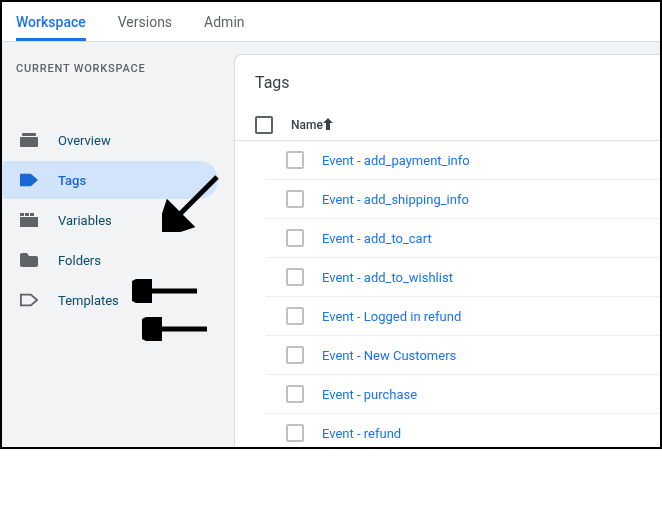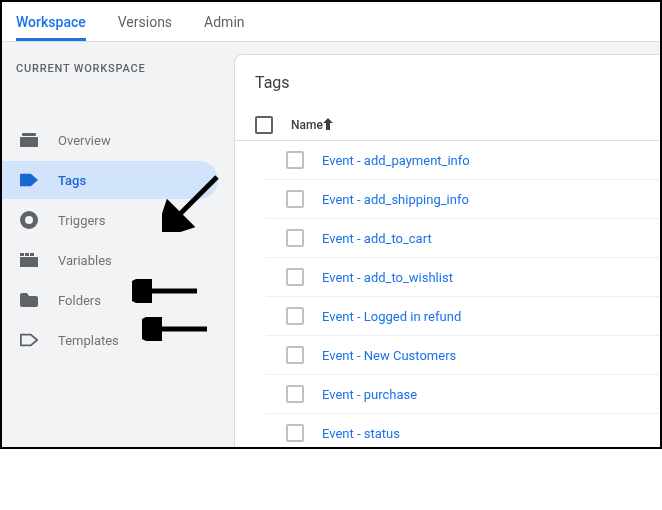--- a/index.html
+++ b/index.html
@@ -75,21 +75,21 @@
   .nav {
     margin-top: 36px;
   }
   .nav-item {
     display: flex; align-items: center;
     height: 38px;
     padding: 0 0 0 18px;
     margin: 2px 10px 2px 0;
     border-radius: 0 20px 20px 0;
     cursor: pointer;
-    color: #737373;
+    color: #0c4a6e;
     font-size: 13px;
   }
   .nav-item.active {
     background: #d2e3fc;
     color: #1967d2;
     font-weight: 500;
   }
   .nav-item .icon {
     width: 18px; height: 18px;
     margin-right: 20px;
@@ -175,29 +175,20 @@
           </span>
           <span>Overview</span>
         </div>
         <div class="nav-item active">
           <span class="icon">
             <svg width="20" height="14" viewBox="0 0 20 14">
                 <path d="M0 1c0-.6.4-1 1-1h11l8 7-8 7H1c-.6 0-1-.4-1-1V1z"></path>
               </svg>
           </span>
           <span>Tags</span>
-        </div>
-        <div class="nav-item">
-          <span class="icon">
-            <svg width="18" height="18" viewBox="0 0 18 18">
-                <circle cx="9" cy="9" r="9"></circle>
-                <circle cx="9" cy="9" r="4" fill="#f1f3f4"></circle>
-              </svg>
-          </span>
-          <span>Triggers</span>
         </div>
         <div class="nav-item">
           <span class="icon">
             <svg width="18" height="14" viewBox="0 0 18 14">
                 <rect x="0" y="4" width="18" height="10"></rect>
                 <rect x="0" y="0" width="4" height="3"></rect>
                 <rect x="5" y="0" width="4" height="3"></rect>
                 <rect x="10" y="0" width="4" height="3"></rect>
               </svg>
           </span>
@@ -284,19 +275,19 @@
           <div class="row">
             <div class="chk light"></div>
             <a>Event - New Customers</a>
           </div>
           <div class="row">
             <div class="chk light"></div>
             <a>Event - purchase</a>
           </div>
           <div class="row">
             <div class="chk light"></div>
-            <a>Event - status</a>
+            <a>Event - refund</a>
           </div>
         </div>
     </div>
 
   </div>
 </div>
 
 </body></html>

